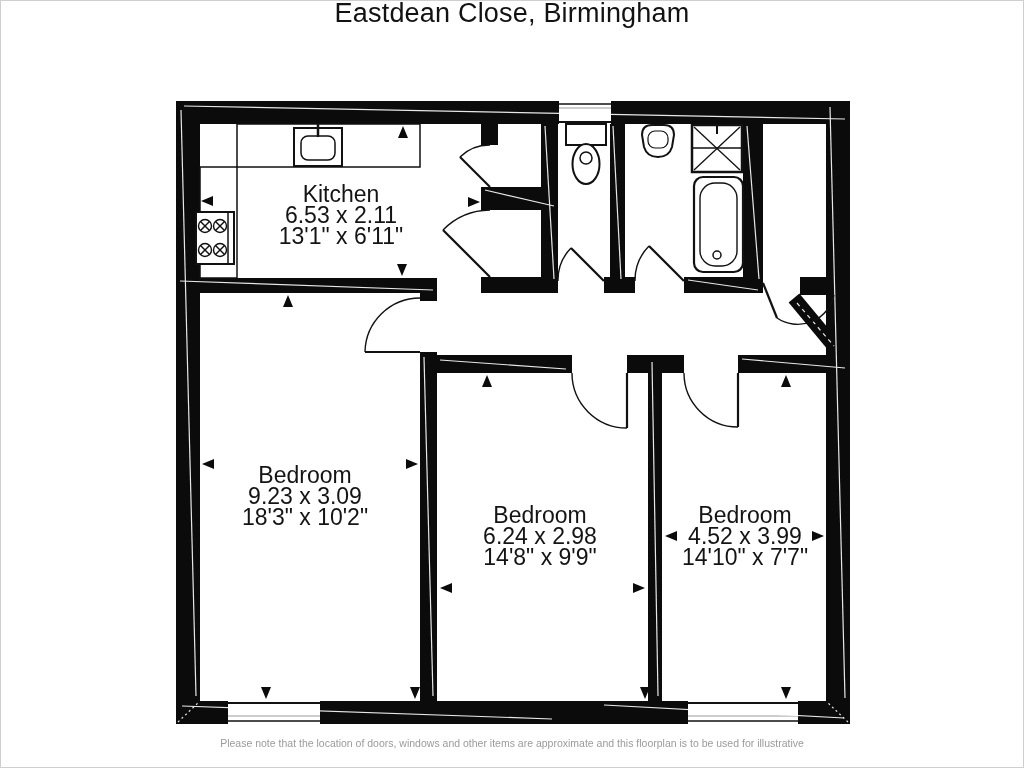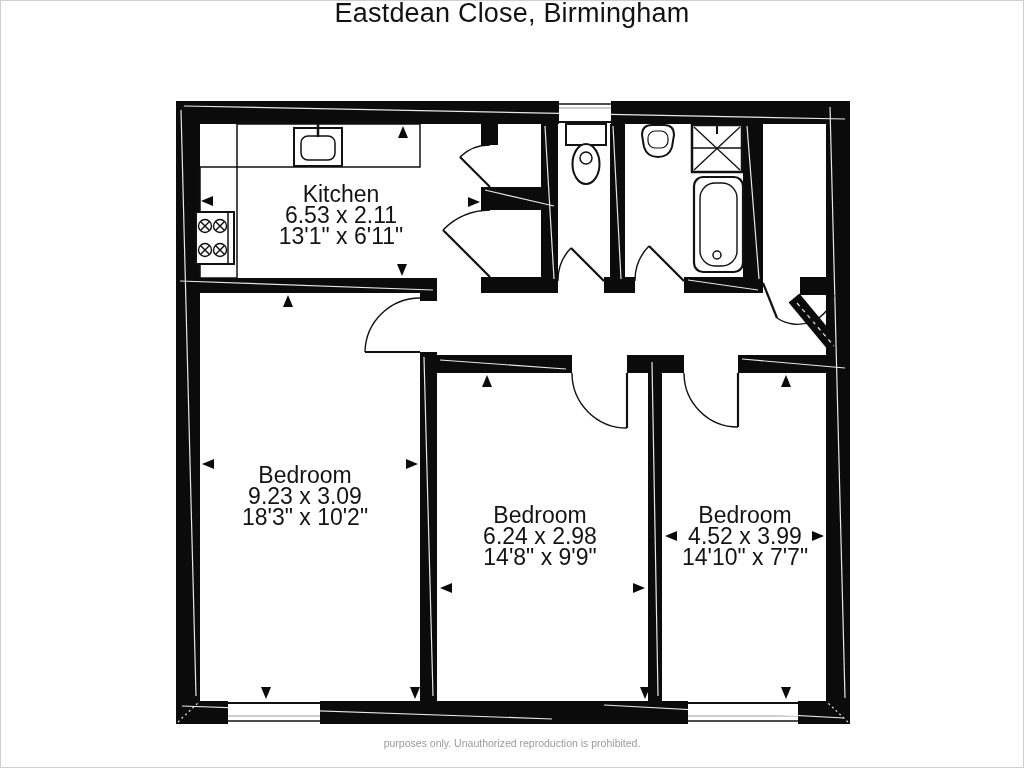--- a/index.html
+++ b/index.html
@@ -227,14 +227,14 @@
   <div>14'8" x 9'9"</div>
 </div>
 
 <div class="room-label" style="left:745px; top:505px;">
   <div>Bedroom</div>
   <div>4.52 x 3.99</div>
   <div>14'10" x 7'7"</div>
 </div>
 
 <footer class="disclaimer">
-  <div>purposes only. Unauthorized reproduction is prohibited.</div>
+  <div>Please note that the location of doors, windows and other items are approximate and this floorplan is to be used for illustrative</div>
 </footer>
 
 </body></html>

